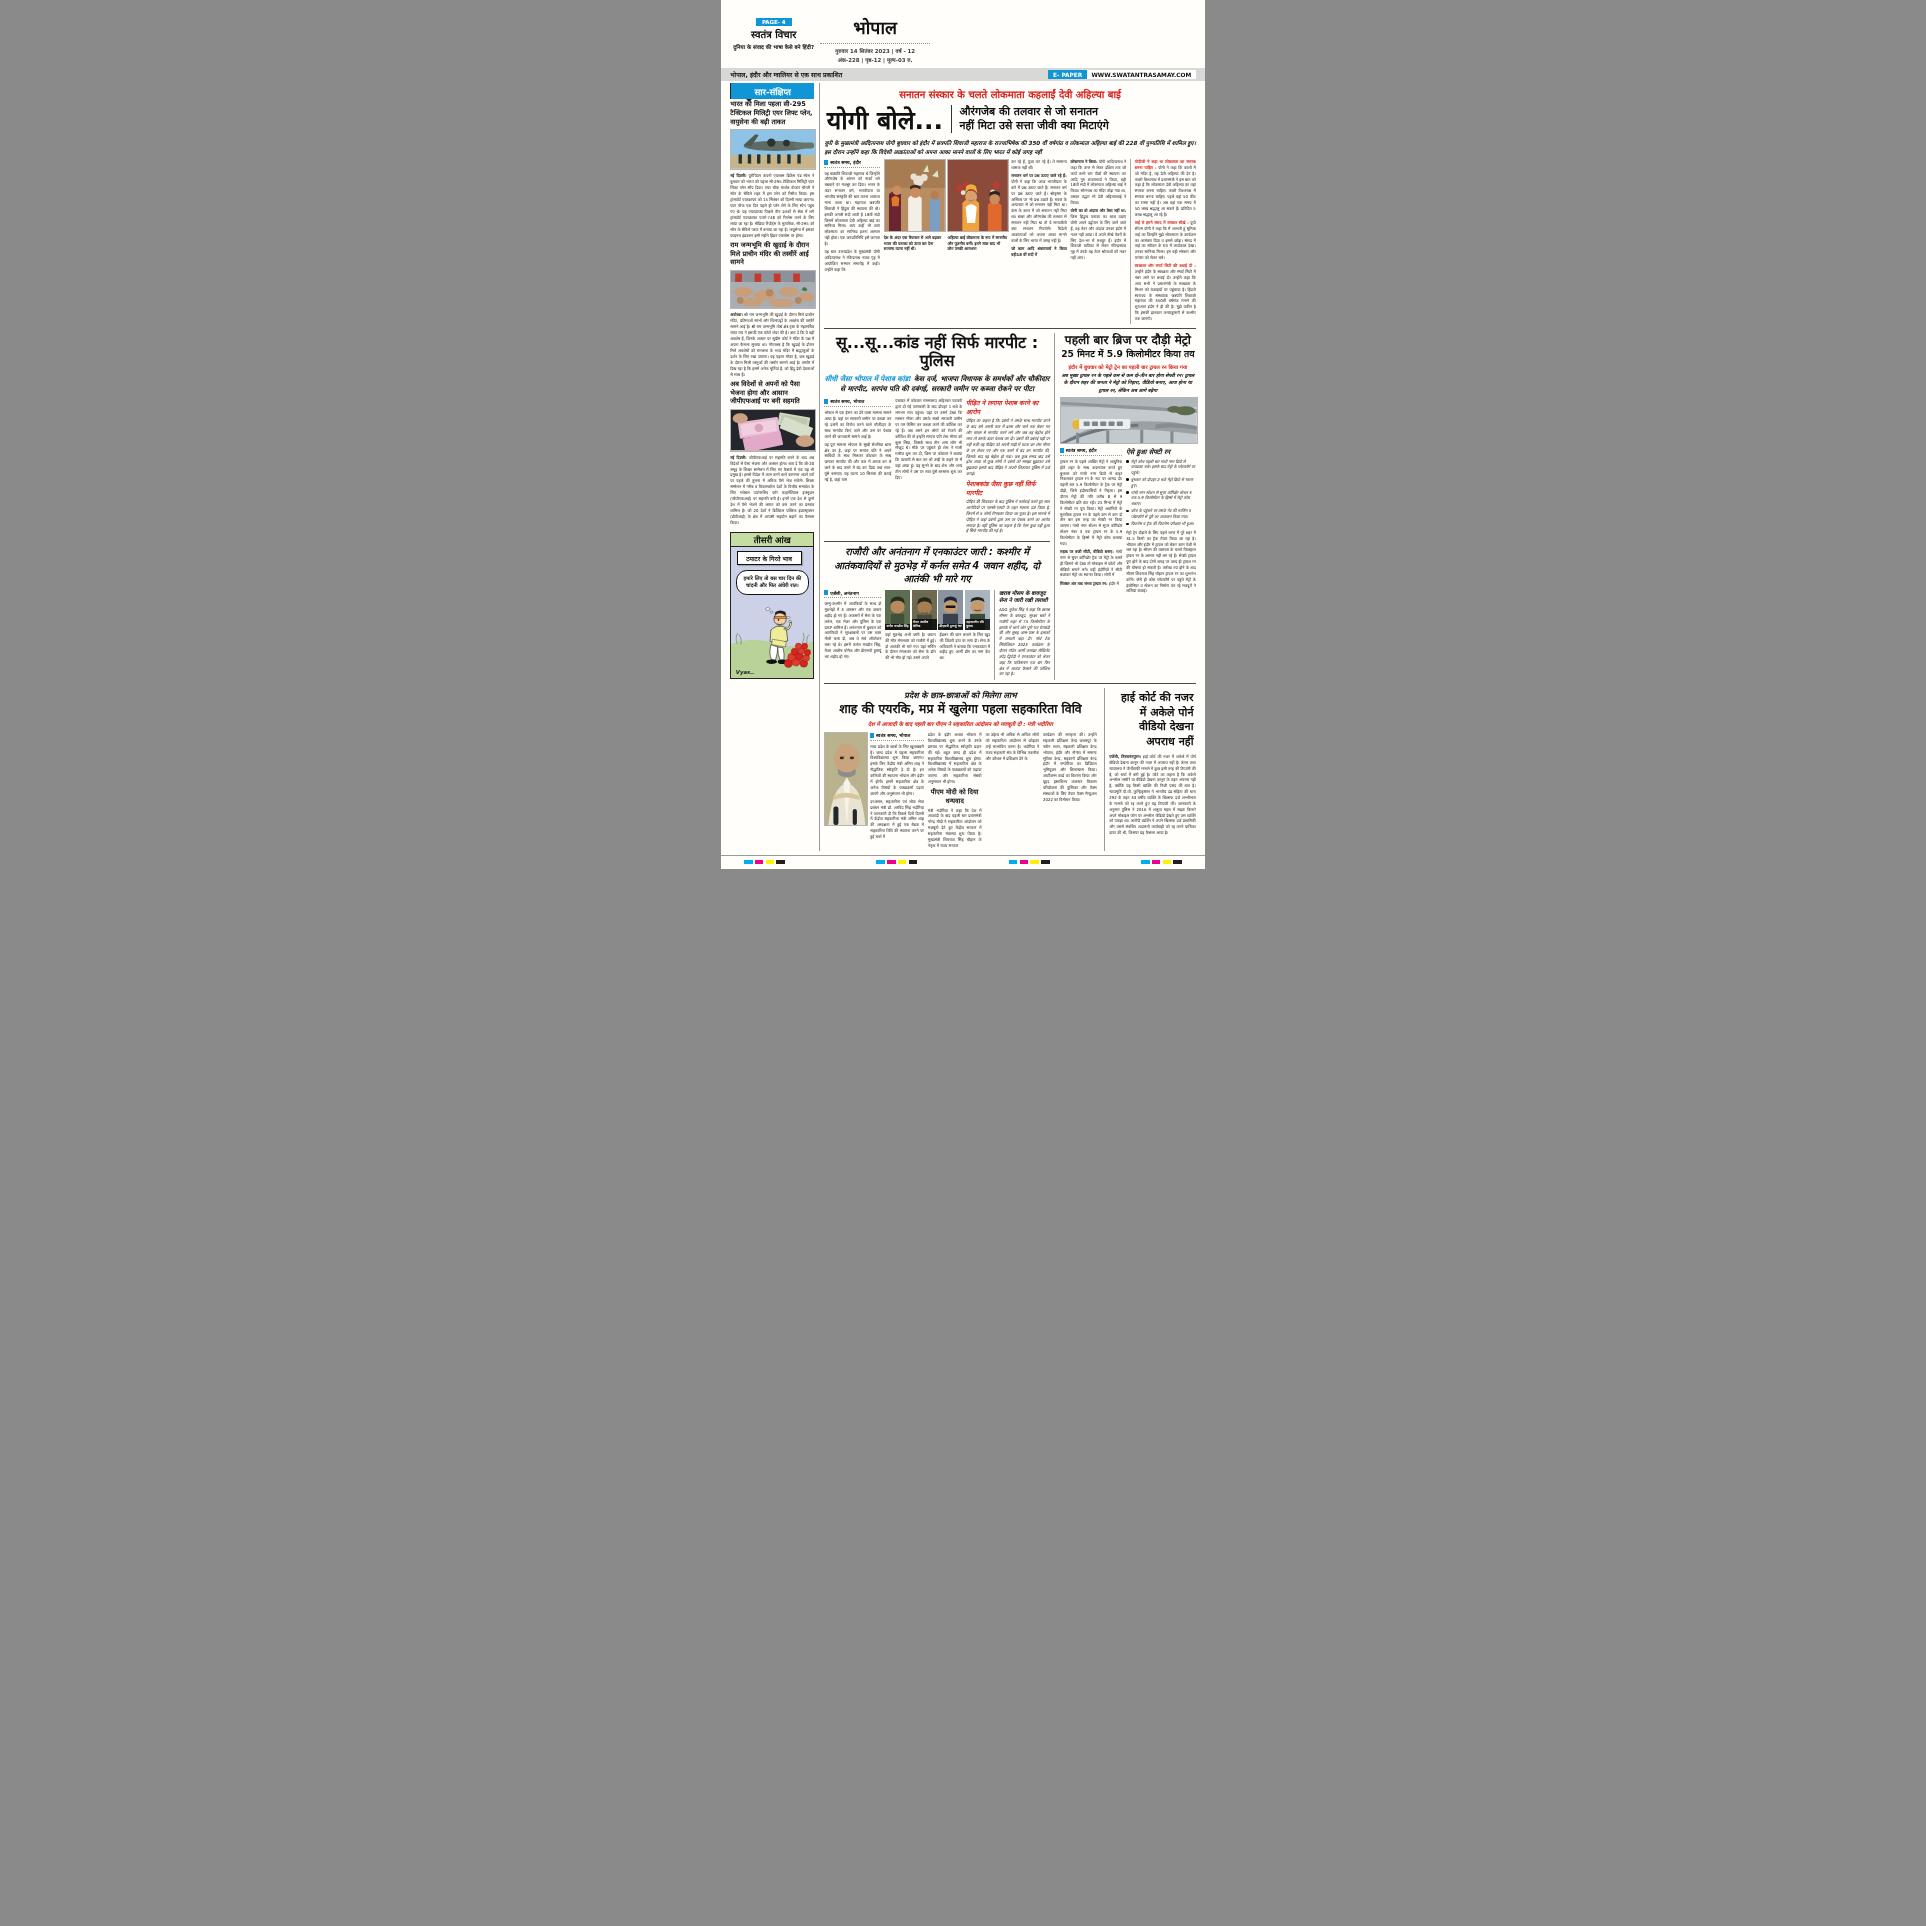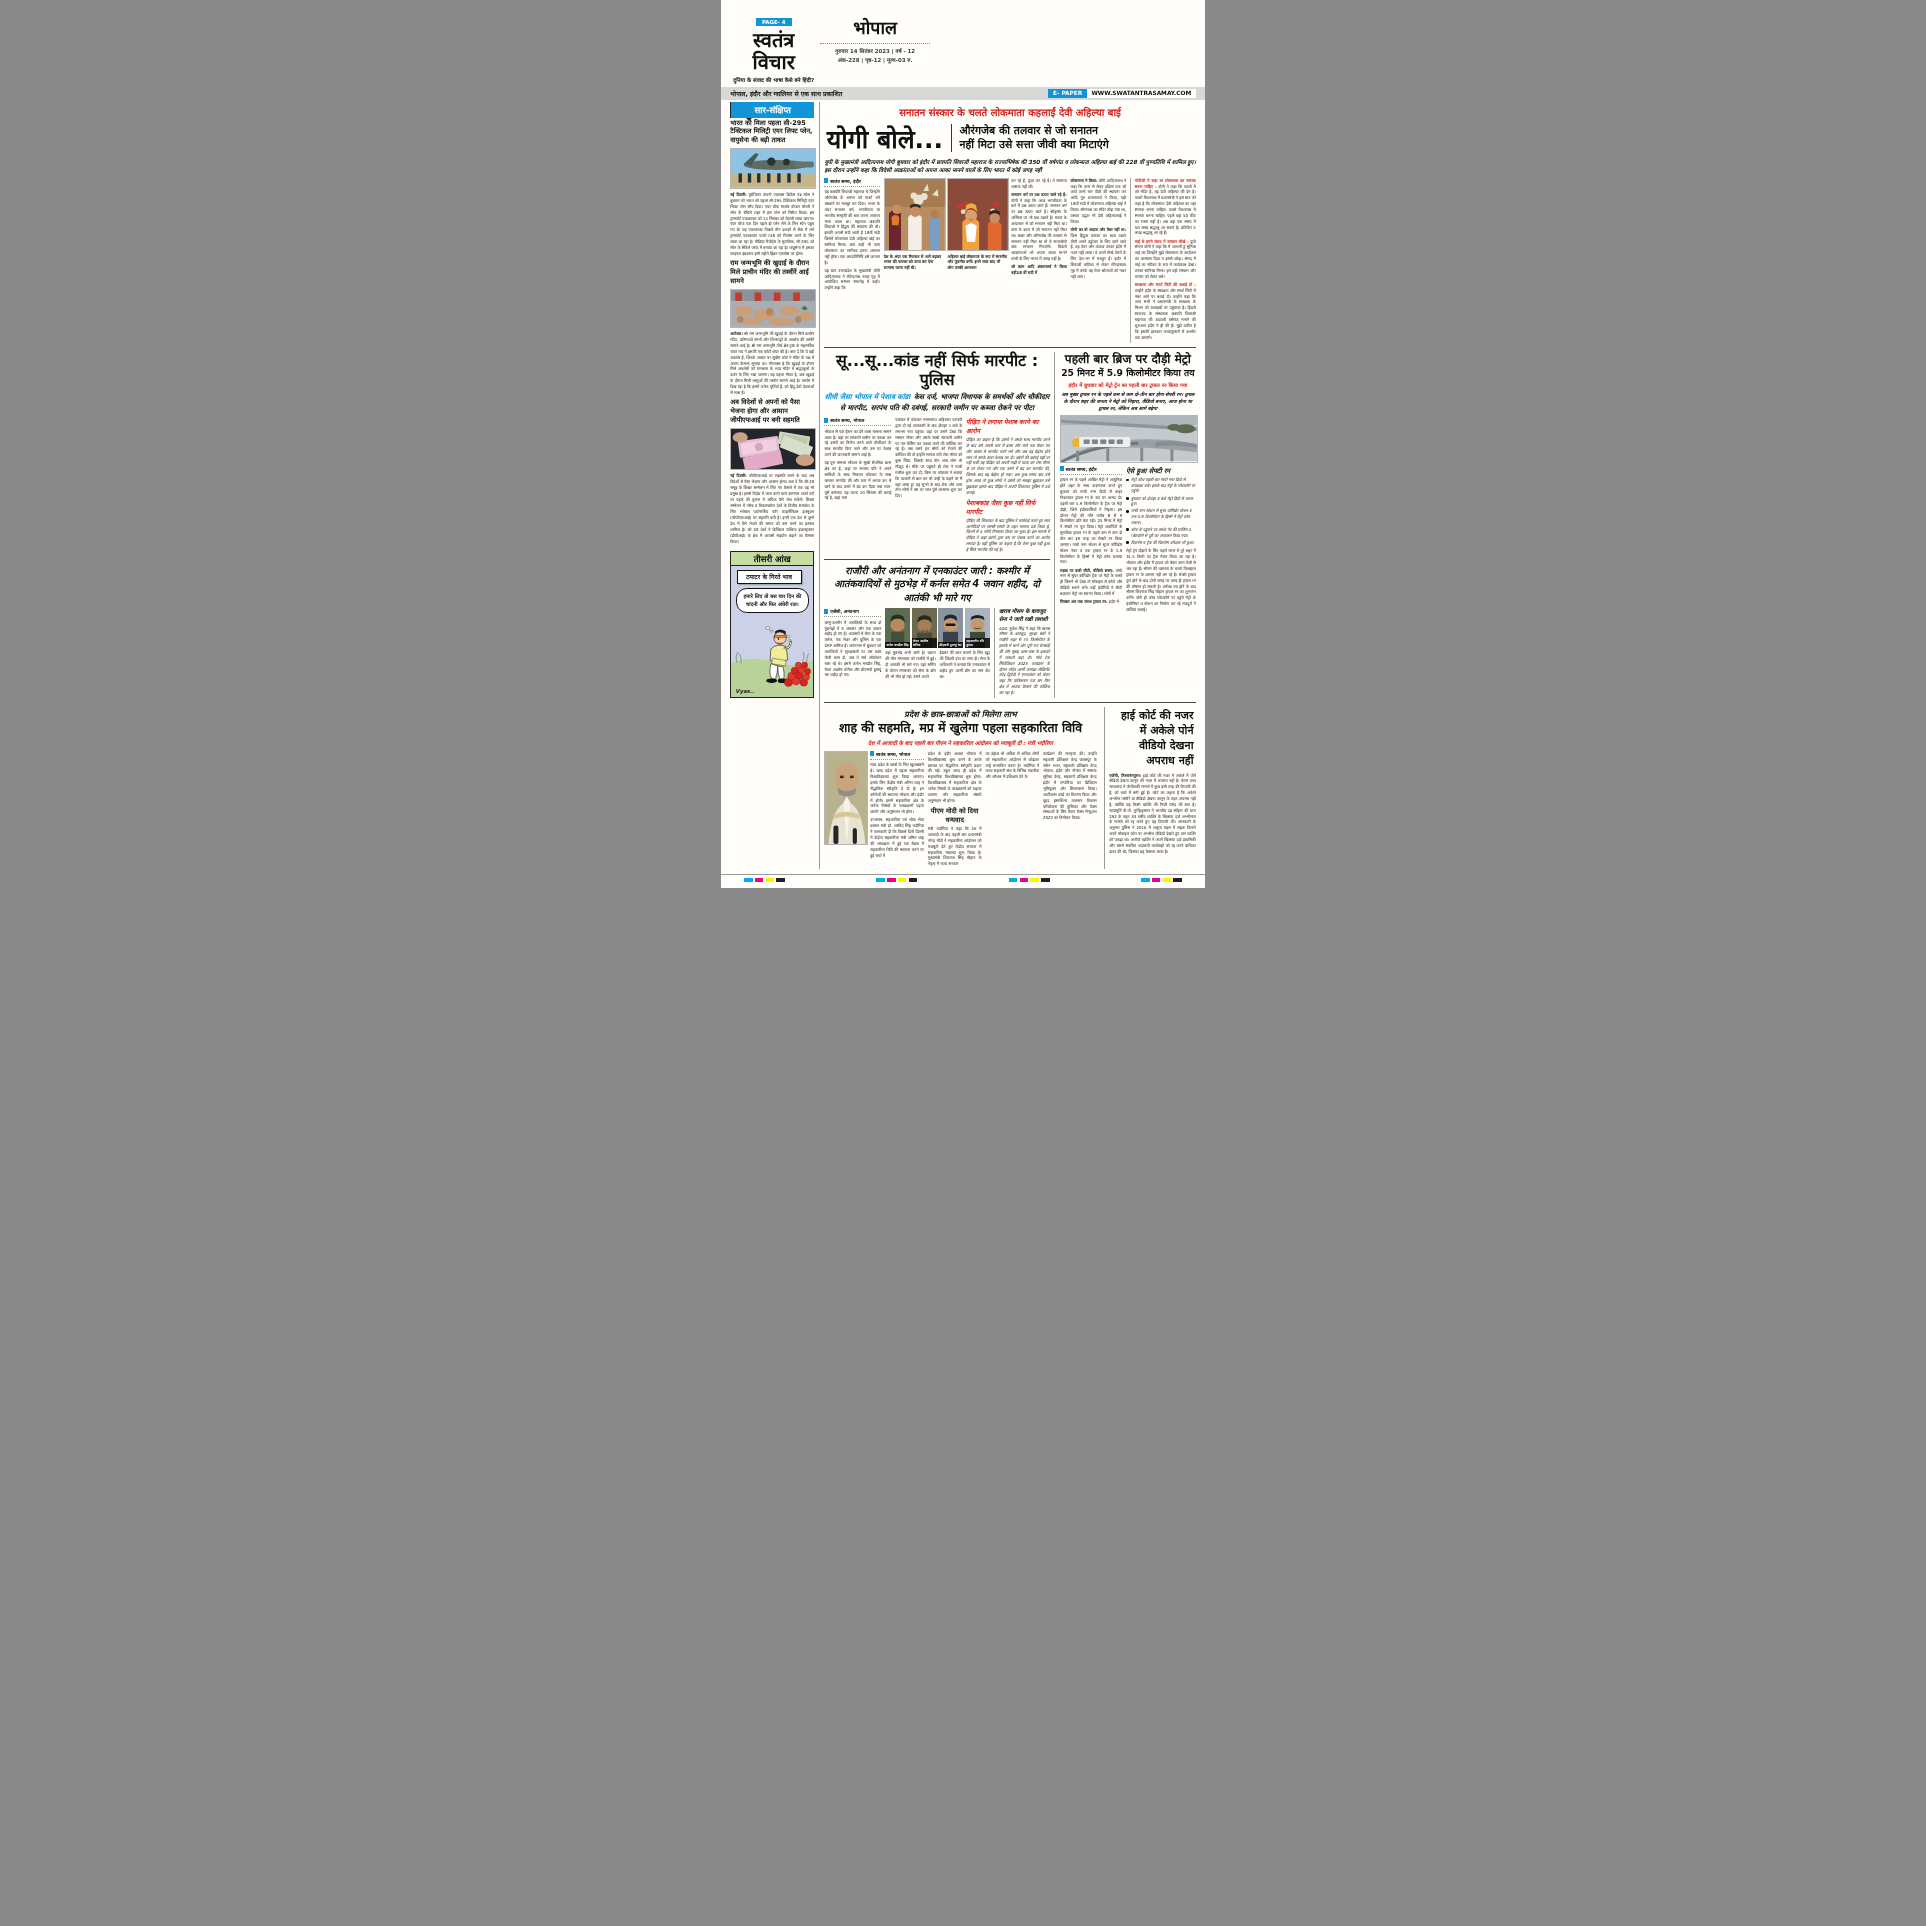--- a/index.html
+++ b/index.html
@@ -8,21 +8,21 @@
   .jt{text-align:justify;}
   .it{font-style:italic;}
   .red{color:#d6251f;}
   .blue{color:#1095d6;}
   p{margin:0 0 2.3px 0;}
 
   
   .hdr{display:flex;padding:6.2px 9.2px 0 9.2px;align-items:flex-start;}
   .hdr-left{width:87px;text-align:center;padding-top:11.6px;}
   .page-badge{display:inline-block;background:#1095d6;color:#fff;font-weight:800;font-size:5.4px;padding:1.2px 6.2px;}
-  .hdr-left-title{font-size:20px;font-weight:800;margin-top:3.1px;line-height:1.1;}
+  .hdr-left-title{font-size:10px;font-weight:800;margin-top:3.1px;line-height:1.1;}
   .hdr-left-sub{font-size:5.4px;font-weight:700;margin-top:3.1px;line-height:1.55;}
   .masthead{flex:1;text-align:center;line-height:1;}
   .m1{font-size:40px;font-weight:800;letter-spacing:0.4px;}
   .m2{display:inline-block;background:#cf2722;color:#fff;font-weight:800;font-size:24px;
       padding:2.3px 17.7px 4.6px 17.7px;margin:-5.4px 0 0 58px;}
   .hdr-right{width:116px;text-align:center;padding-top:8.5px;}
   .city{font-size:17.7px;font-weight:800;}
   .dotline{border-top:1.2px dotted #8c8c8c;margin:3.9px 3.1px 3.1px 3.1px;}
   .dateline{font-size:5.4px;font-weight:700;color:#3c3c3c;line-height:1.8;}
   .gray-strip{display:flex;justify-content:space-between;align-items:center;background:#d8d8d6;
@@ -554,21 +554,21 @@
             </div>
           </section>
         </div>
       </div>
 
       <hr class="hrule">
 
       <div class="bottom">
         <section class="coop">
           <div class="coop-kick">प्रदेश के छात्र-छात्राओं को मिलेगा लाभ</div>
-          <div class="coop-h">शाह की सहमति, मप्र में खुलेगा पहला सहकारिता विवि</div>
+          <div class="coop-h">शाह की एयरकि, मप्र में खुलेगा पहला सहकारिता विवि</div>
           <div class="coop-red">देश में आजादी के बाद पहली बार पीएम ने सहकारिता आंदोलन को मजबूती दी : मंत्री भदौरिया</div>
           <div class="coop-row">
             <div class="shah">
               <svg class="ph" style="margin:0;height:92px" viewBox="0 0 100 220" preserveAspectRatio="none">
                 <rect width="100" height="220" fill="#b9b28e"></rect>
                 <ellipse cx="52" cy="62" rx="30" ry="36" fill="#caa47c"></ellipse>
                 <path d="M24 56 q28 -26 56 -2 q-4 -28 -28 -28 q-24 0 -28 30" fill="#caa47c"></path>
                 <path d="M30 86 q22 16 44 0 l-2 14 q-20 12 -40 0 Z" fill="#8d8d8d"></path>
                 <ellipse cx="40" cy="60" rx="5" ry="3" fill="#2a2a2a"></ellipse>
                   <ellipse cx="64" cy="60" rx="5" ry="3" fill="#2a2a2a"></ellipse>

